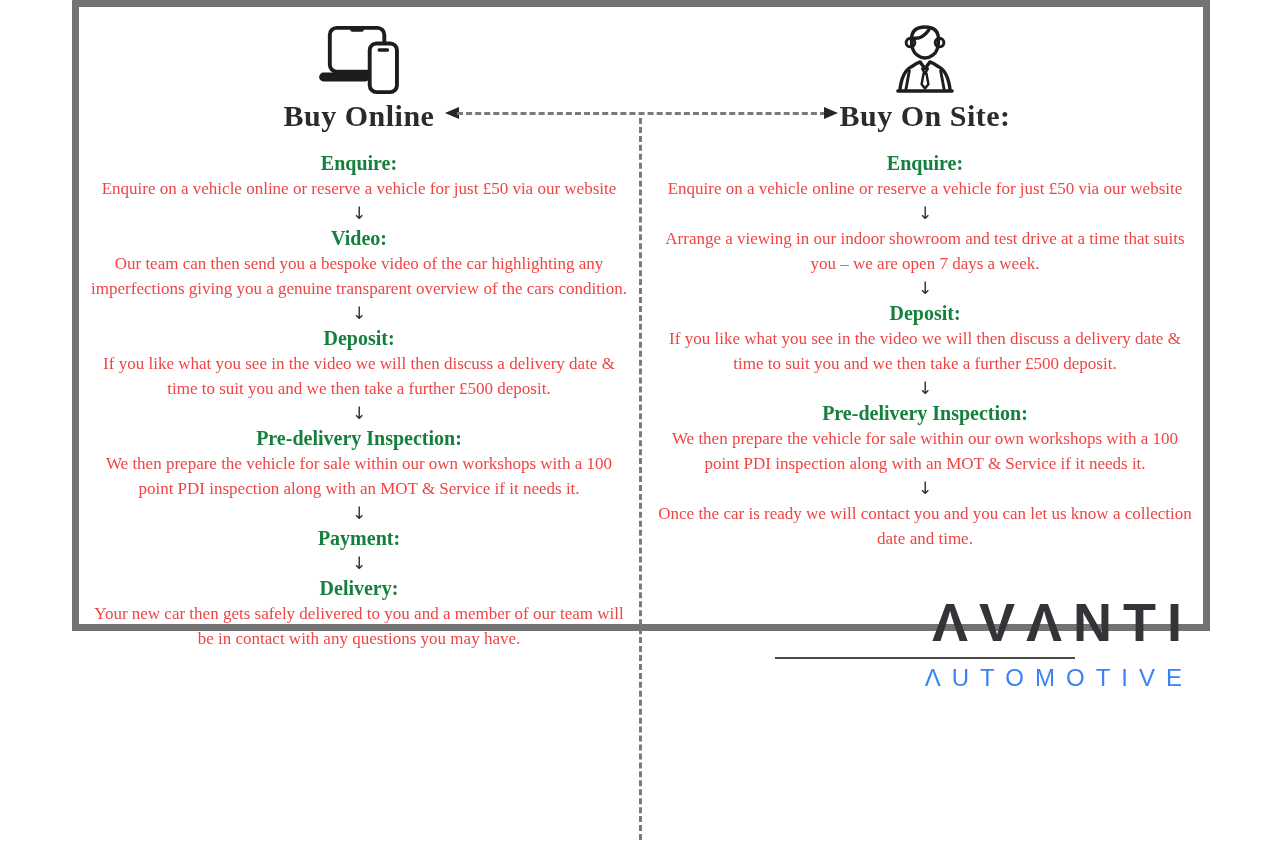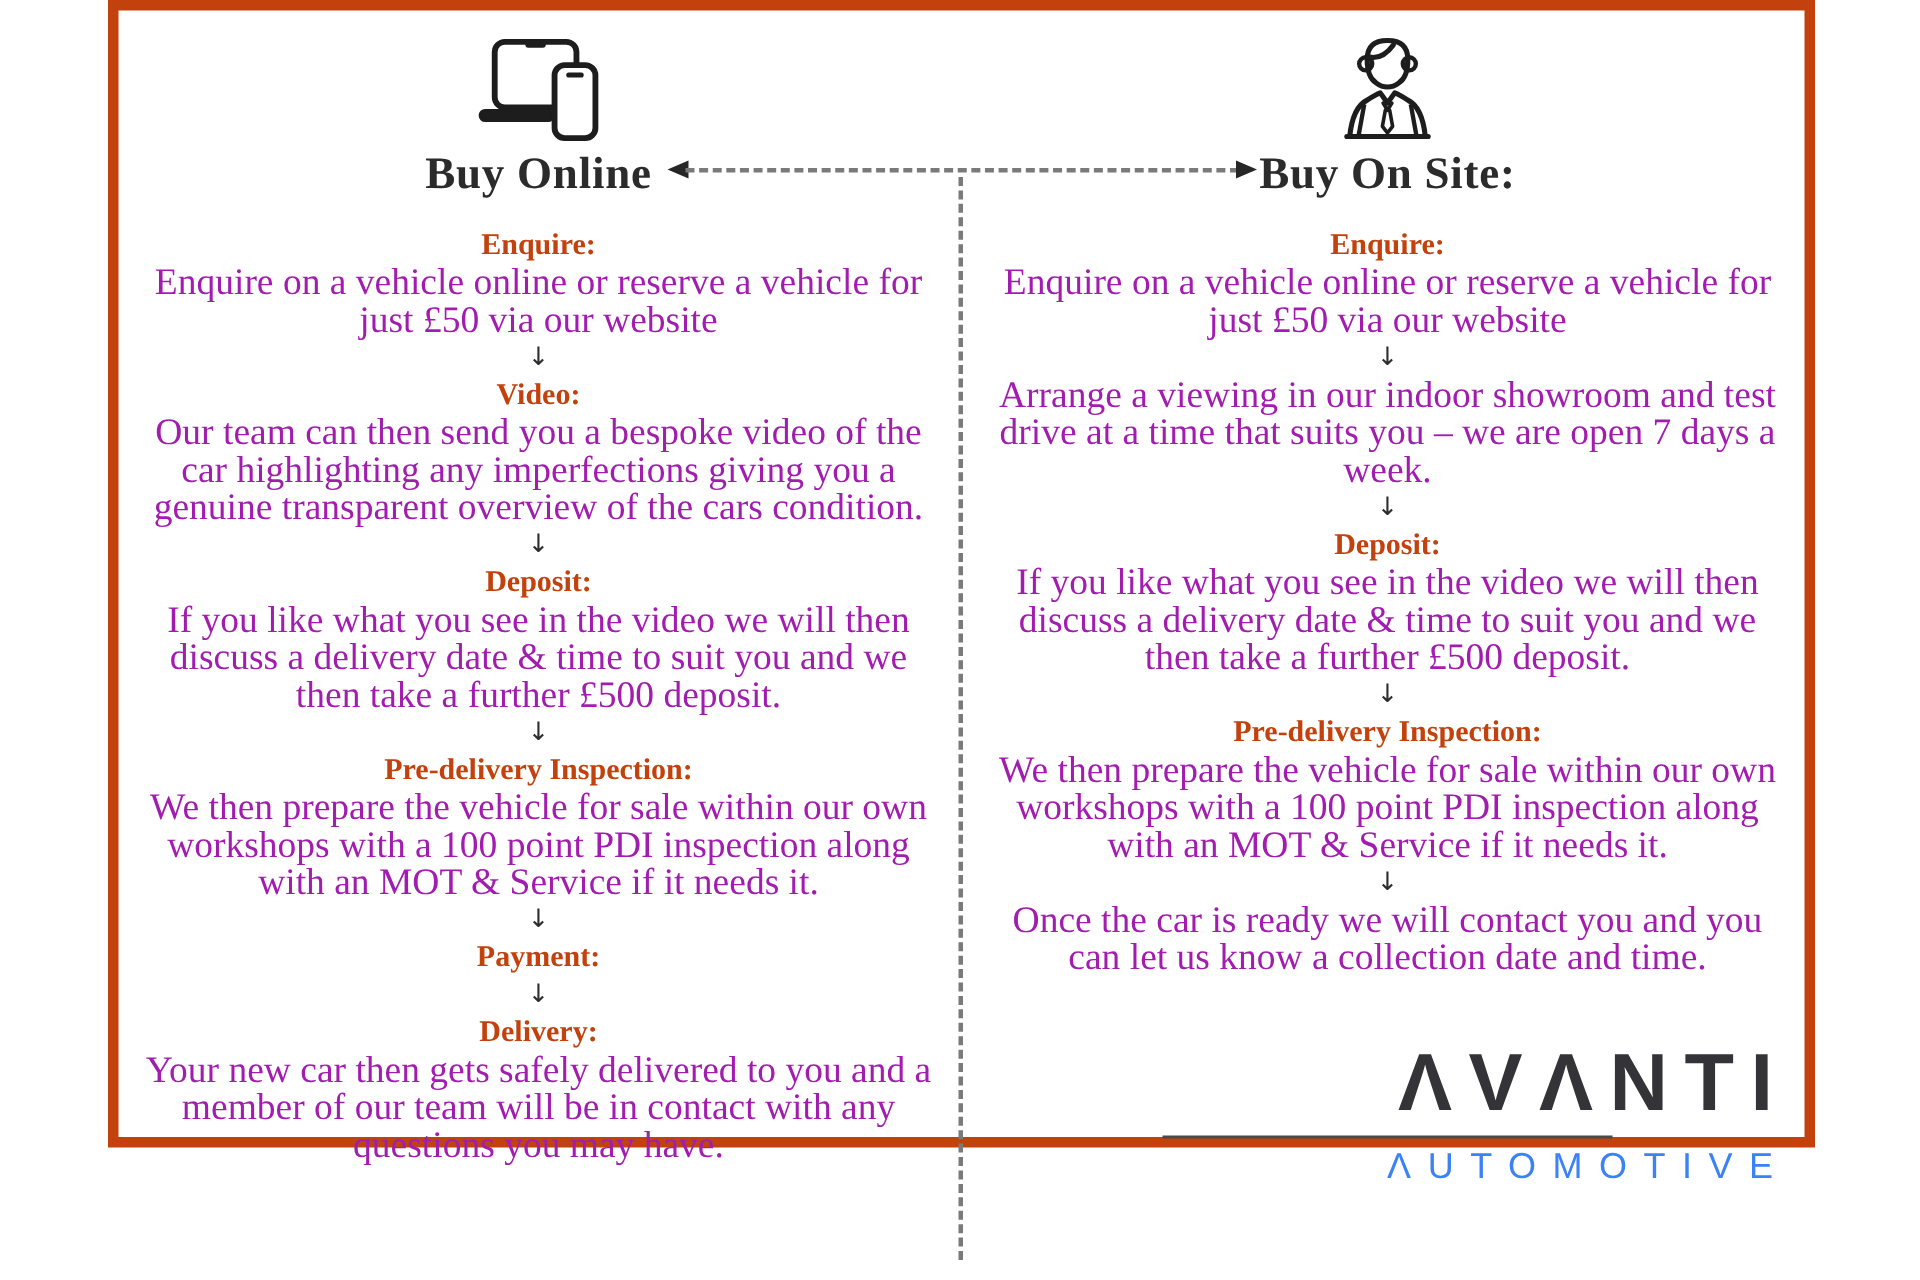--- a/index.html
+++ b/index.html
@@ -1,39 +1,39 @@
 <!DOCTYPE html>
 <html><head>
 <meta charset="utf-8">
 <style>
   html,body{margin:0;padding:0;background:#fff;}
   .page{position:relative;width:1280px;height:853px;background:#ffffff;overflow:hidden;
         font-family:"Liberation Serif", serif;color:#2e2e2e;}
-  .frame{position:absolute;left:72px;top:0px;width:1138px;height:765px;
-         border:7px solid #c2410c;box-sizing:border-box;background:#fff;}
+  .frame{position:absolute;left:72px;top:0px;width:1138px;height:631px;
+         border:7px solid #737373;box-sizing:border-box;background:#fff;}
   
   .divider-v{position:absolute;left:560px;top:111px;height:722px;width:0;
              border-left:3px dashed #7a7a7a;}
   
   .h-arrow{position:absolute;left:366px;top:99px;width:393px;height:16px;}
   .h-arrow .dash{position:absolute;left:12px;right:12px;top:6px;border-top:3px dashed #7a7a7a;}
   .tri-left{position:absolute;left:0;top:1px;width:0;height:0;
             border-top:6px solid transparent;border-bottom:6px solid transparent;
             border-right:14px solid #262626;}
   .tri-right{position:absolute;right:0;top:1px;width:0;height:0;
              border-top:6px solid transparent;border-bottom:6px solid transparent;
              border-left:14px solid #262626;}
   .col{position:absolute;top:8px;text-align:center;}
   .col-left{left:10px;width:540px;}
   .col-right{left:578px;width:536px;}
   .col-icon{height:74px;display:flex;align-items:flex-end;justify-content:center;margin-top:6px;}
   .col-title{font-size:30px;font-weight:bold;color:#2b2b2b;margin-top:4px;margin-bottom:18px;
              letter-spacing:0.5px;}
-  .step-title{font-size:20px;font-weight:bold;color:#c2410c;line-height:25px;}
-  .step-body{font-size:25px;color:#a21caf;line-height:25px;}
+  .step-title{font-size:20px;font-weight:bold;color:#15803d;line-height:25px;}
+  .step-body{font-size:17px;color:#ef4444;line-height:25px;}
   .down-arrow{font-family:"DejaVu Sans", sans-serif;font-size:17px;line-height:22px;
               color:#2e2e2e;height:22px;margin:1px 0 2px 0;}
   
   .logo{margin-top:44px;text-align:right;}
   .logo-brand{font-family:"Liberation Sans", sans-serif;font-weight:bold;font-size:54px;
               letter-spacing:11px;color:#333338;line-height:1;margin-left:11px;}
   .logo-rule{width:300px;border-top:2px solid #4a4a4a;margin:8px auto 7px auto;}
   .logo-sub{font-family:"Liberation Sans", sans-serif;font-weight:normal;font-size:24px;
             letter-spacing:11px;color:#3b82f6;line-height:1;margin-left:11px;}
   svg{display:block;}

